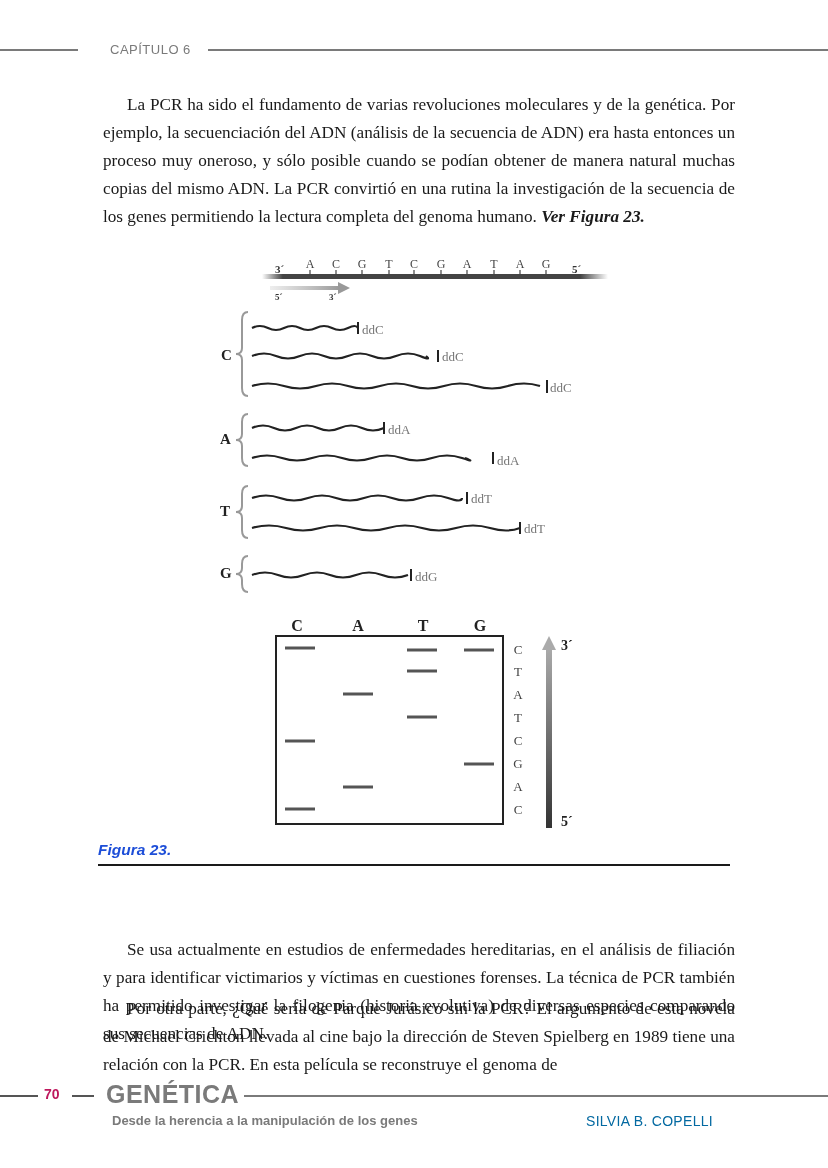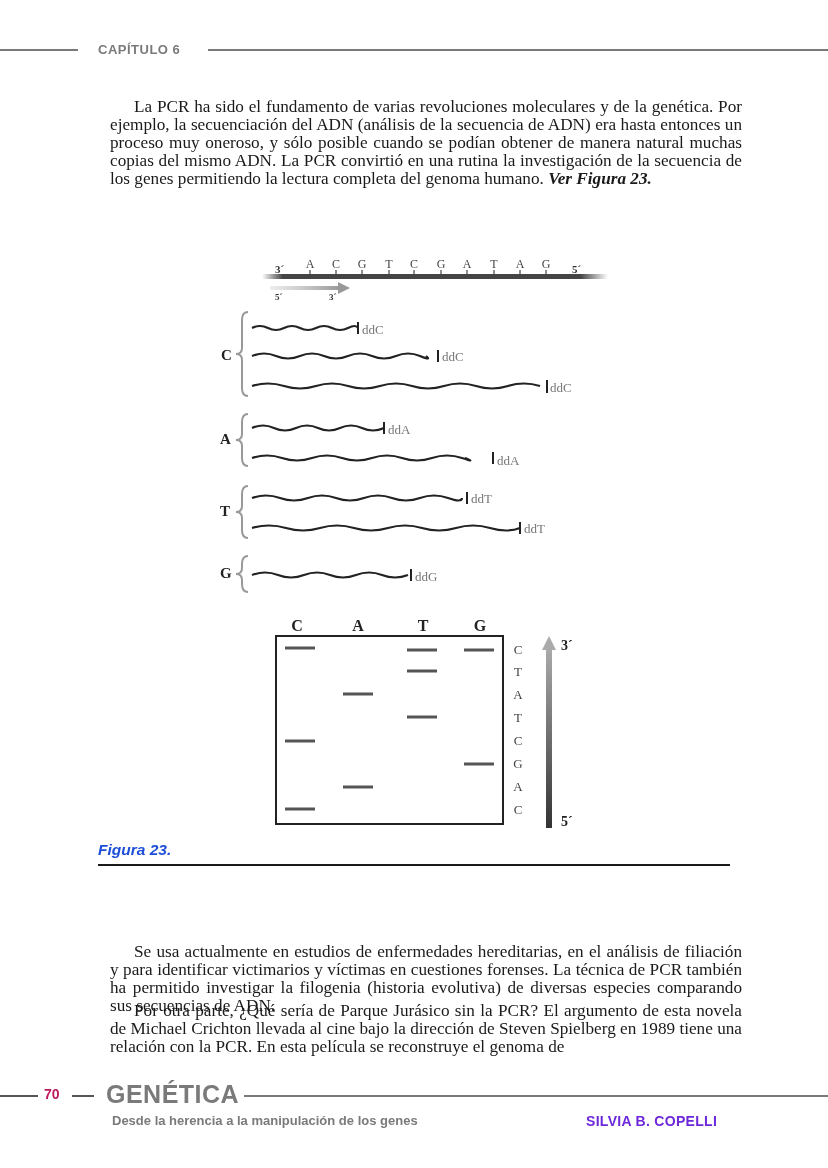--- a/index.html
+++ b/index.html
@@ -1,27 +1,27 @@
 <!DOCTYPE html>
 <html><head>
 <meta charset="utf-8">
 <style>
   html, body { margin: 0; padding: 0; background: #ffffff; }
   body { width: 828px; height: 1168px; position: relative; overflow: hidden; font-family: "Liberation Serif", serif; color: #1a1a1a; }
   .abs { position: absolute; }
   .hdr-line { position: absolute; height: 2px; background: #7a7a7a; }
-  .chapter { position: absolute; left: 98px; top: 42px; font-family: "Liberation Sans", sans-serif; font-weight: bold; font-size: 13px; color: #7a7a7a; letter-spacing: 0.5px; }
-  .para { position: absolute; left: 98px; width: 632px; font-size: 17.2px; line-height: 18px; text-align: justify; text-indent: 24px; margin: 12px; }
+  .chapter { position: absolute; left: 110px; top: 42px; font-family: "Liberation Sans", sans-serif; font-weight: normal; font-size: 13px; color: #7a7a7a; letter-spacing: 0.5px; }
+  .para { position: absolute; left: 98px; width: 632px; font-size: 17.2px; line-height: 28px; text-align: justify; text-indent: 24px; margin: 5px; }
   .para em { font-weight: bold; font-style: italic; }
   .fig-caption { position: absolute; left: 98px; top: 841px; font-family: "Liberation Sans", sans-serif; font-style: italic; font-weight: bold; font-size: 15.5px; color: #1d4ed8; }
   .fig-rule { position: absolute; left: 98px; top: 864px; width: 632px; height: 2px; background: #1a1a1a; }
   .ft-num { position: absolute; left: 44px; top: 1086px; font-family: "Liberation Sans", sans-serif; font-weight: bold; font-size: 14px; color: #be185d; }
   .ft-title { position: absolute; left: 100px; top: 1080px; font-family: "Liberation Sans", sans-serif; font-weight: bold; font-size: 25px; color: #7a7a7a; letter-spacing: 0.5px; margin-left: 6px; }
   .ft-sub { position: absolute; left: 112px; top: 1113px; font-family: "Liberation Sans", sans-serif; font-weight: bold; font-size: 13px; color: #7a7a7a; }
-  .ft-author { position: absolute; left: 586px; top: 1113px; font-family: "Liberation Sans", sans-serif; font-weight: bold; font-size: 14px; color: #6d28d9; letter-spacing: 0.3px; }
+  .ft-author { position: absolute; left: 586px; top: 1113px; font-family: "Liberation Sans", sans-serif; font-weight: normal; font-size: 14px; color: #0369a1; letter-spacing: 0.3px; }
   svg text { font-family: "Liberation Serif", serif; }
 </style>
 </head>
 <body>
 
 <div class="hdr-line" style="left:0; top:49px; width:78px;"></div>
 <div class="chapter">CAPÍTULO 6</div>
 <div class="hdr-line" style="left:208px; top:49px; width:620px;"></div>
 
 <p class="para" style="top:86px;">

